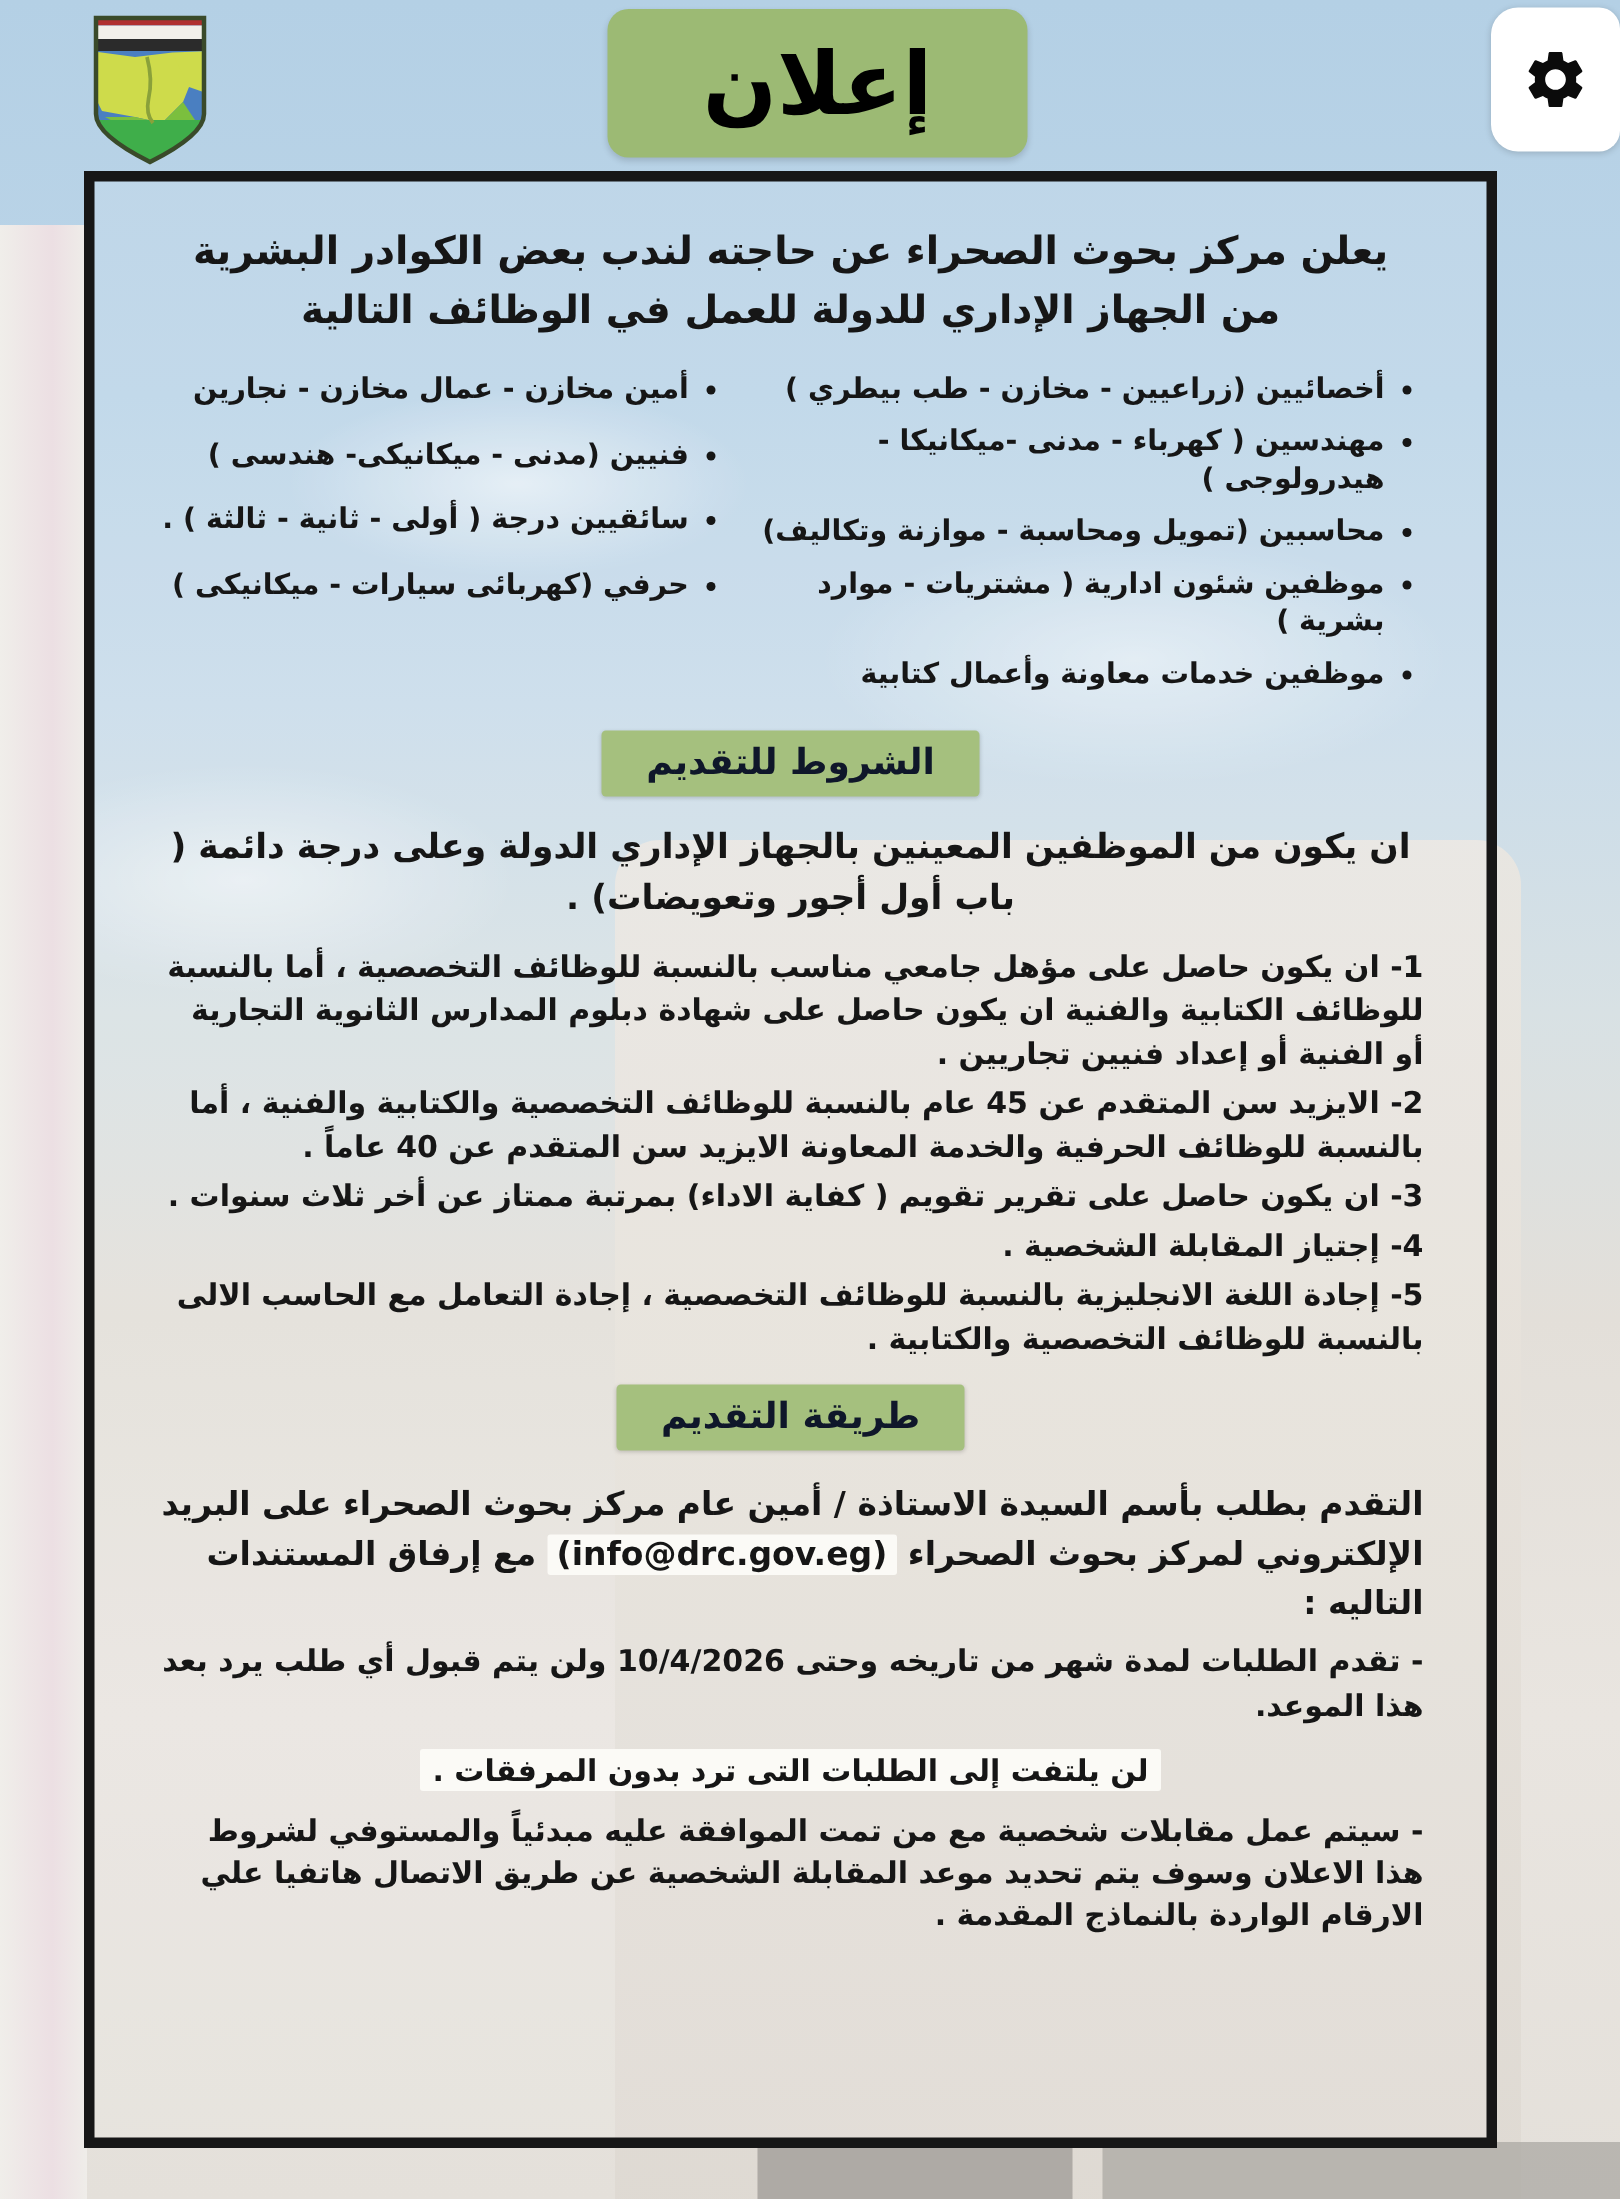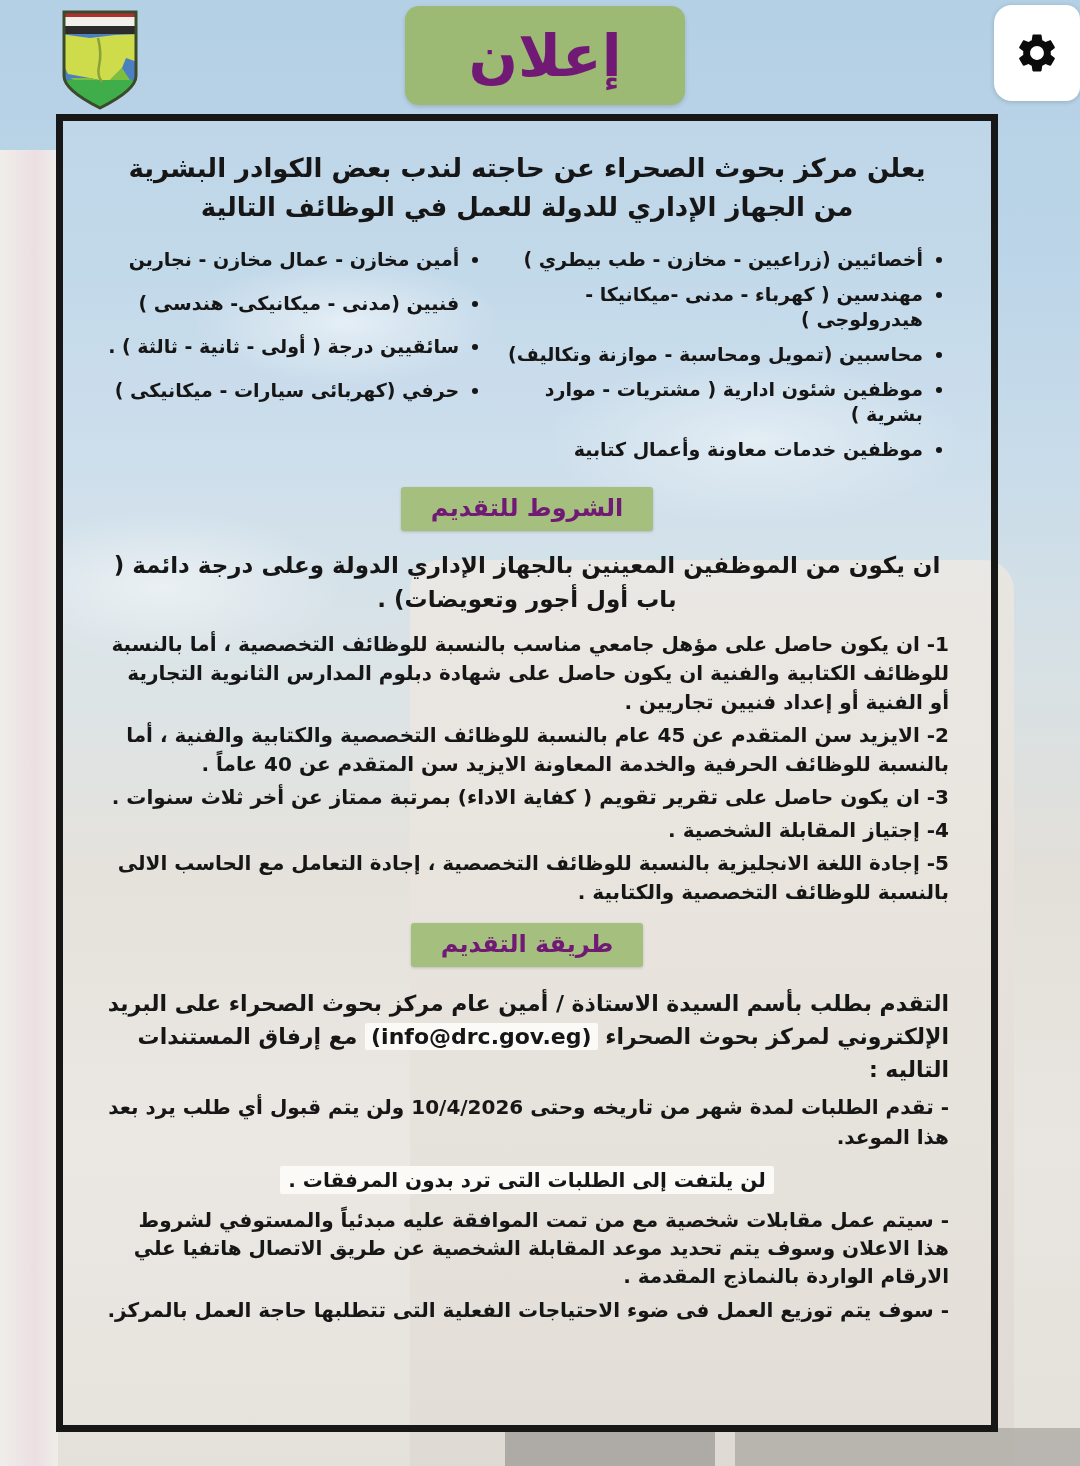--- a/index.html
+++ b/index.html
@@ -40,21 +40,21 @@
     background:#aba8a3; opacity:.75;
   }
 
   
   .logo-shield { position:absolute; left:60px; top:8px; width:80px; height:104px; }
 
   .banner {
     position:absolute; left:405px; top:6px; width:280px; height:99px;
     background:#9cba74; border-radius:14px;
     display:flex; align-items:center; justify-content:center;
-    color:#701a75; font-size:58px; font-weight:bold;
+    color:#000000; font-size:58px; font-weight:bold;
     box-shadow:0 2px 4px rgba(0,0,0,.15);
   }
 
   .settings-card {
     position:absolute; right:0; top:5px; width:86px; height:96px;
     background:#ffffff; border-radius:18px 14px 14px 18px;
     display:flex; align-items:center; justify-content:center;
     box-shadow:0 1px 5px rgba(0,0,0,.18);
     cursor:pointer;
   }
@@ -76,21 +76,21 @@
   }
   .jobs-row { display:flex; margin-top:20px; }
   .jobs-col { list-style:disc; padding-right:26px; }
   .jobs-col.right { width:54%; }
   .jobs-col.left  { width:46%; padding-right:34px; }
   .jobs-col li { font-size:19px; line-height:1.35; margin-bottom:9px; }
   .jobs-col.left li { margin-bottom:18px; }
 
   .section-header-wrap { text-align:center; margin-top:16px; }
   .section-header {
-    display:inline-block; background:#a5c07e; color:#701a75;
+    display:inline-block; background:#a5c07e; color:#0f172a;
     font-size:24px; font-weight:bold; padding:7px 30px 9px 30px;
     border-radius:3px; box-shadow:0 1px 3px rgba(0,0,0,.18);
   }
   .cond-intro {
     margin-top:18px; text-align:center; font-size:23px; line-height:1.45;
   }
   .cond-list { margin-top:14px; font-size:20px; line-height:1.45; text-align:right; }
   .cond-list div { margin-bottom:4px; }
 
   .method-para { margin-top:20px; text-align:right; font-size:22px; line-height:1.5; }
@@ -191,16 +191,15 @@
 
 
   <div class="deadline-line">- تقدم الطلبات لمدة شهر من تاريخه وحتى 10/4/2026 ولن يتم قبول أي طلب يرد بعد هذا الموعد.</div>
 
   <div class="highlight-line">
     <span>لن يلتفت إلى الطلبات التى ترد بدون المرفقات .</span>
   </div>
 
   <div class="notes">
     <div>- سيتم عمل مقابلات شخصية مع من تمت الموافقة عليه مبدئياً والمستوفي لشروط هذا الاعلان وسوف يتم تحديد موعد المقابلة الشخصية عن طريق الاتصال هاتفيا علي الارقام الواردة بالنماذج المقدمة .</div>
-    <div>- سوف يتم توزيع العمل فى ضوء الاحتياجات الفعلية التى تتطلبها حاجة العمل بالمركز.</div>
   </div>
 
 </div>
 
 </body></html>

